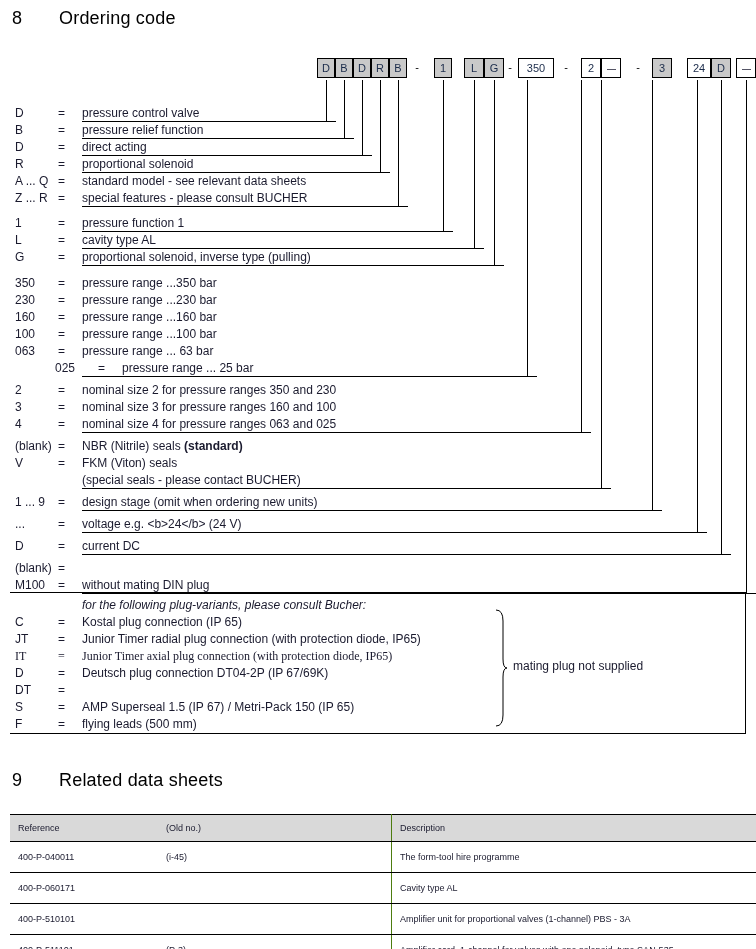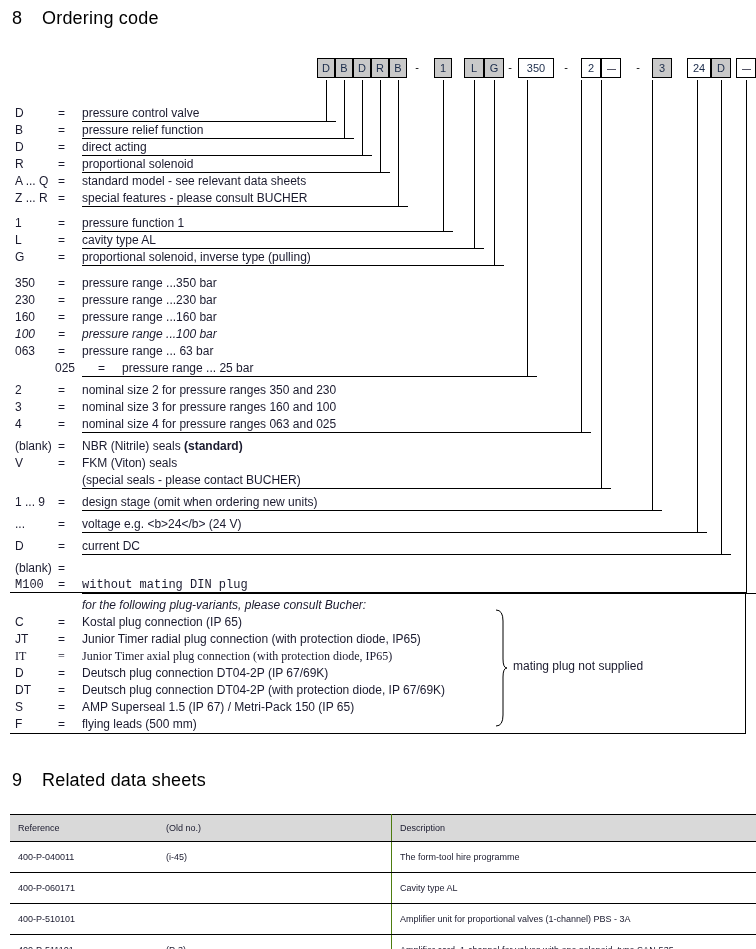--- a/index.html
+++ b/index.html
@@ -19,21 +19,21 @@
   
   .sec-head {
     position: absolute;
     font-size: 18px;
     font-weight: normal;
     color: #000;
     letter-spacing: 0.2px;
     white-space: nowrap;
   }
   .sec-head .num { position: absolute; left: 0; }
-  .sec-head .ttl { position: absolute; left: 30px; text-align: center; }
+  .sec-head .ttl { position: absolute; left: 47px; text-align: center; }
 
   
   #code-strip {
     position: absolute;
     left: 0; top: 58px;
     width: 756px; height: 22px;
   }
   .cbox {
     position: absolute;
     top: 0;
@@ -292,21 +292,21 @@
     <div class="lrow" style="top: 292px;">
       <span class="key">230</span>
       <span class="eq">=</span>
       <span class="desc">pressure range ...230 bar</span>
     </div>
     <div class="lrow" style="top: 309px;">
       <span class="key">160</span>
       <span class="eq">=</span>
       <span class="desc">pressure range ...160 bar</span>
     </div>
-    <div class="lrow" style="top: 326px; font-style: italic;">
+    <div class="lrow" style="top: 326px;">
       <span class="key">100</span>
       <span class="eq">=</span>
       <span class="desc">pressure range ...100 bar</span>
     </div>
     <div class="lrow" style="top: 343px;">
       <span class="key">063</span>
       <span class="eq">=</span>
       <span class="desc">pressure range ...  63 bar</span>
     </div>
     <div class="lrow" style="top: 360px; margin-left: 40px;">
@@ -355,21 +355,21 @@
     </div>
     <div class="lrow" style="top: 538px;">
       <span class="key">D</span>
       <span class="eq">=</span>
       <span class="desc">current  DC</span>
     </div>
     <div class="lrow" style="top: 560px;">
       <span class="key">(blank)</span>
       <span class="eq">=</span>
     </div>
-    <div class="lrow" style="top: 577px; font-family: Liberation Mono, monospace;">
+    <div class="lrow" style="top: 577px;">
       <span class="key">M100</span>
       <span class="eq">=</span>
       <span class="desc">without mating DIN plug</span>
     </div>
   </div>
 
 <div class="frame" style="left:10px; top:592px; width:736px; height:142px; border-left:none; border-right:none;"></div>
 <div class="frame" style="left:745px; top:592px; width:1px; height:142px; border-top:none; border-bottom:none; border-left:none;"></div>
 
 <div id="plug-block">
@@ -392,21 +392,20 @@
       <span class="desc">Junior Timer axial plug connection (with protection diode, IP65)</span>
     </div>
     <div class="lrow" style="top: 665px;">
       <span class="key">D</span>
       <span class="eq">=</span>
       <span class="desc">Deutsch plug connection DT04-2P (IP 67/69K)</span>
     </div>
     <div class="lrow" style="top: 682px;">
       <span class="key">DT</span>
       <span class="eq">=</span>
-      <span class="desc">Deutsch plug connection DT04-2P (with protection diode, IP 67/69K)</span>
     </div>
     <div class="lrow" style="top: 699px;">
       <span class="key">S</span>
       <span class="eq">=</span>
       <span class="desc">AMP Superseal 1.5 (IP 67) / Metri-Pack 150 (IP 65)</span>
     </div>
     <div class="lrow" style="top: 716px;">
       <span class="key">F</span>
       <span class="eq">=</span>
       <span class="desc">flying leads (500 mm)</span>

